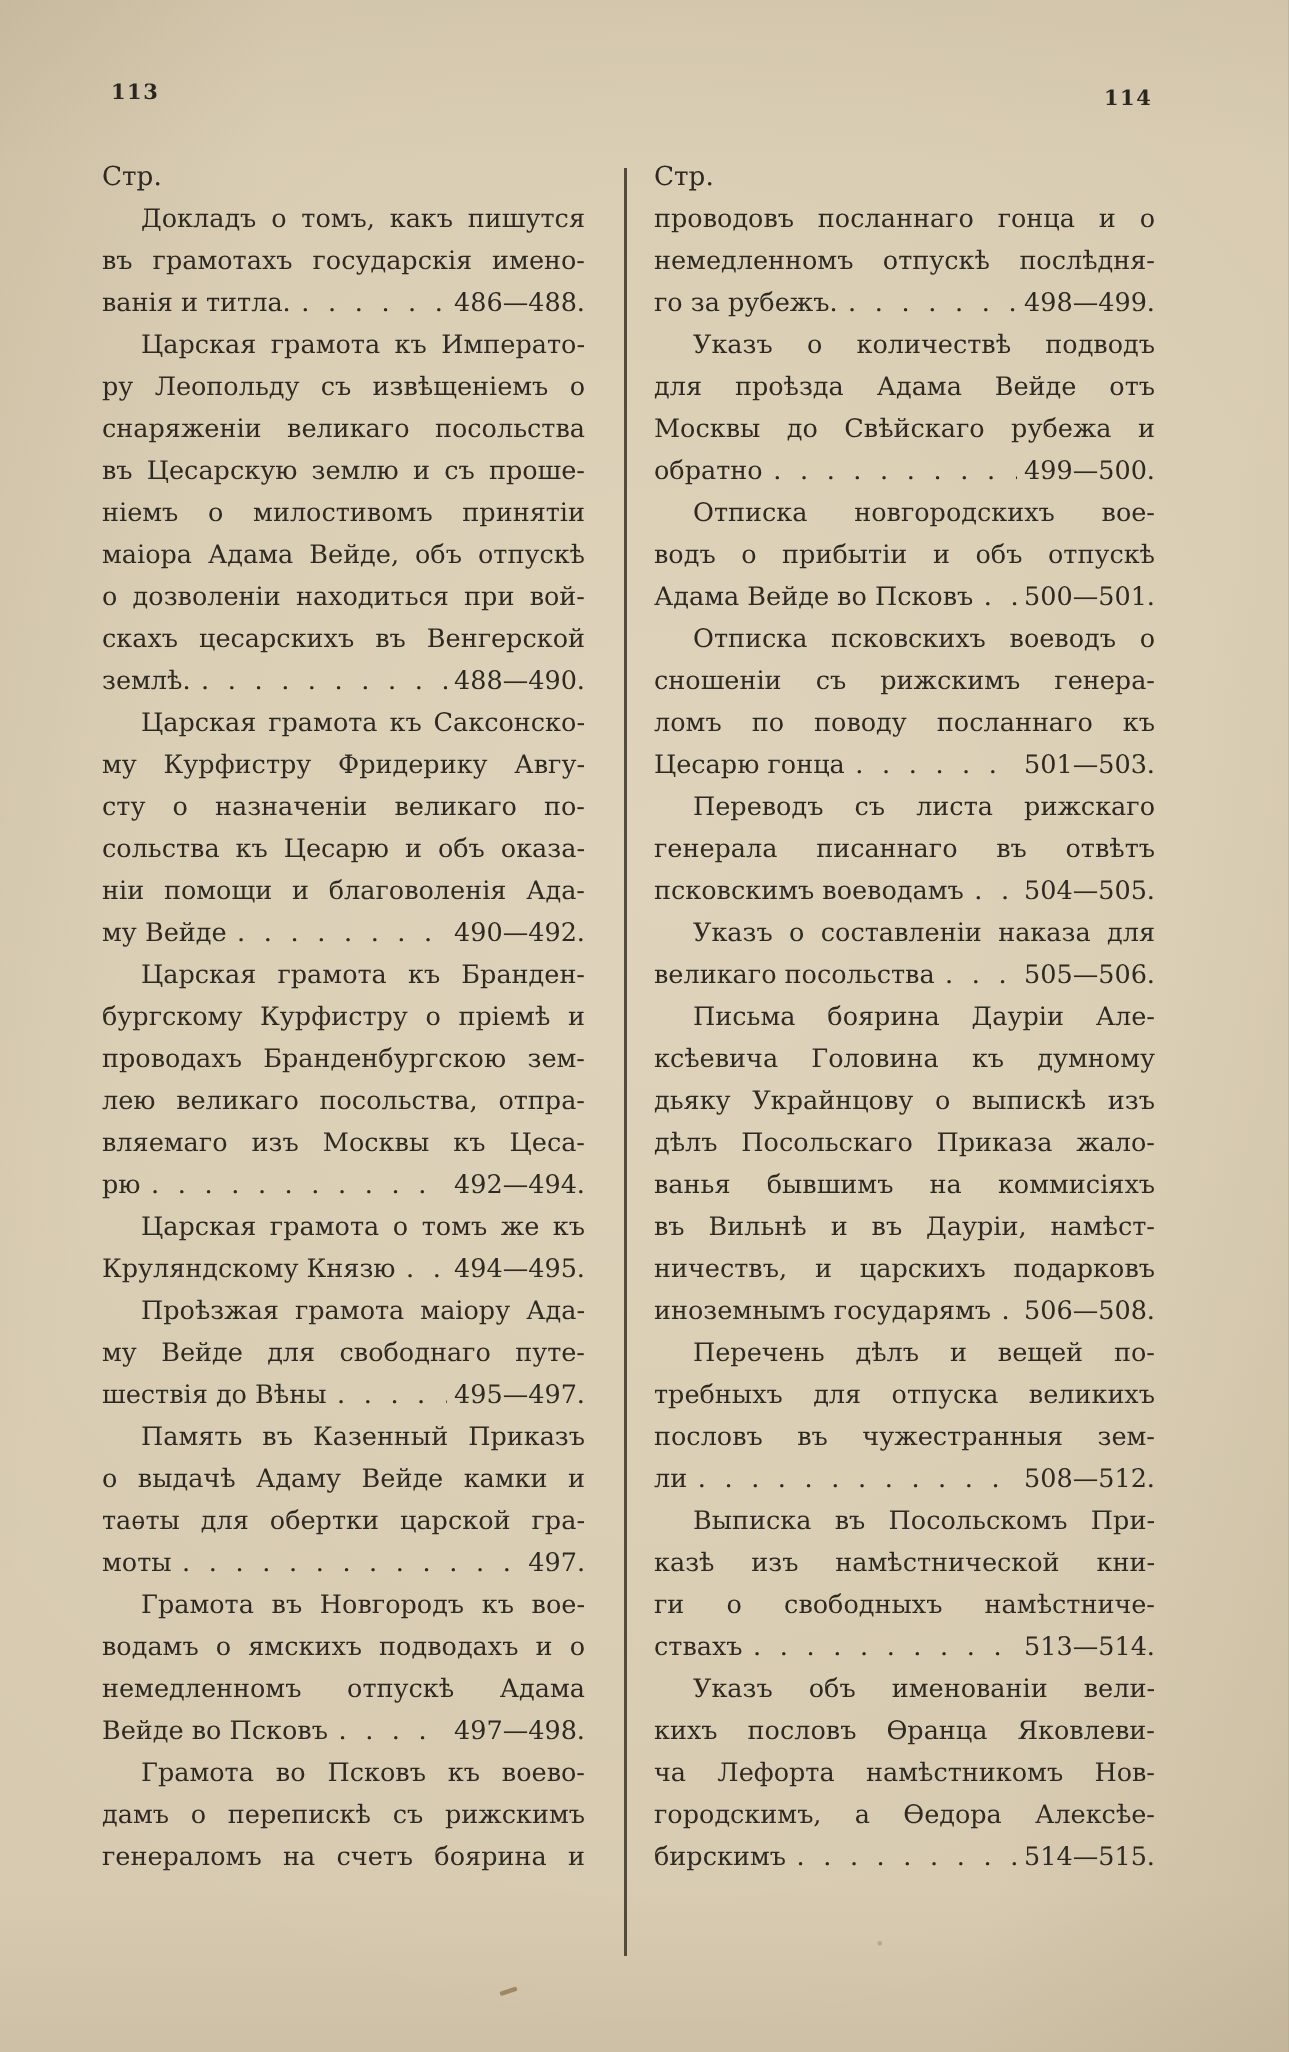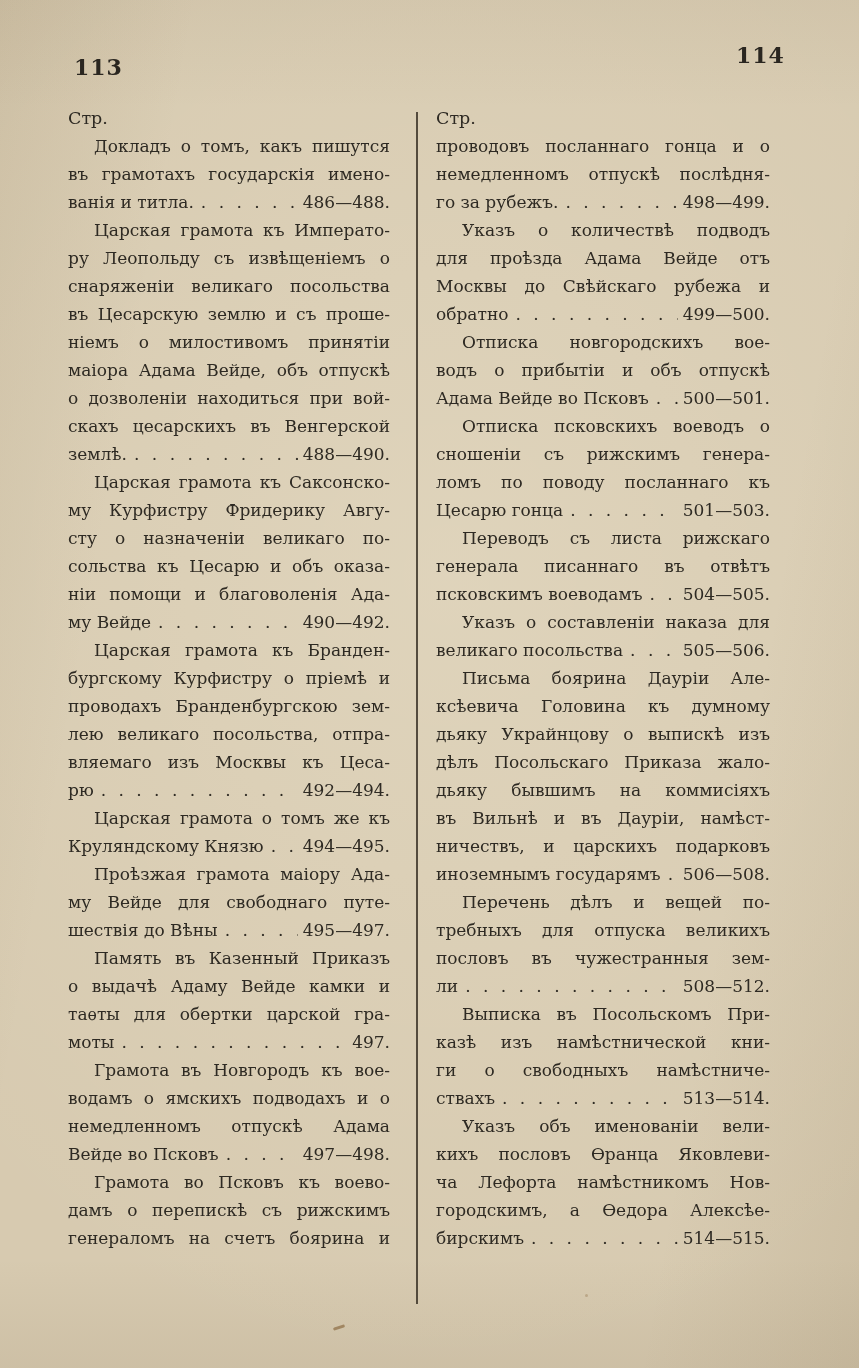--- a/index.html
+++ b/index.html
@@ -14,27 +14,27 @@
     overflow:hidden;
     color:#2e2a23;
     background:
       radial-gradient(130% 95% at 52% 42%, rgba(255,250,232,0.20), rgba(0,0,0,0) 62%),
       linear-gradient(100deg, rgba(110,88,50,0.10), rgba(0,0,0,0) 18%, rgba(0,0,0,0) 80%, rgba(110,88,50,0.10)),
       linear-gradient(rgba(90,70,40,0.05), rgba(0,0,0,0) 8%, rgba(0,0,0,0) 92%, rgba(90,70,40,0.08)),
       #d7cab0;
   }
   .pgnum{
     position:absolute;
-    font-size:22px;
+    font-size:14px;
     font-weight:bold;
     letter-spacing:1px;
     color:#2a2620;
   }
   .pgnum.left{left:74px;top:54px;}
-  .pgnum.right{left:736px;top:42px;}
+  .pgnum.right{left:736px;top:58px;}
   .divider{
     position:absolute;
     left:416px;top:112px;
     width:2px;height:1192px;
     background:rgba(60,52,40,0.85);
   }
   .col{
     position:absolute;
     top:104px;
     font-size:17px;
@@ -209,21 +209,21 @@
         <div class="line indent plain">Указъ о составленіи наказа для</div>
         <div class="line flexline">
           <span class="t">великаго посольства</span>
           <span class="leader">. . . . . . . . . . . . . . . . . . . . . . . . . . . . . .</span>
           <span class="pg">505—506.</span>
         </div>
         <div class="line indent plain">Письма боярина Дауріи Але-</div>
         <div class="line plain">ксѣевича Головина къ думному</div>
         <div class="line plain">дьяку Украйнцову о выпискѣ изъ</div>
         <div class="line plain">дѣлъ Посольскаго Приказа жало-</div>
-        <div class="line plain">дьяку бывшимъ на коммисіяхъ</div>
+        <div class="line plain">ванья бывшимъ на коммисіяхъ</div>
         <div class="line plain">въ Вильнѣ и въ Дауріи, намѣст-</div>
         <div class="line plain">ничествъ, и царскихъ подарковъ</div>
         <div class="line flexline">
           <span class="t">иноземнымъ государямъ</span>
           <span class="leader">. . . . . . . . . . . . . . . . . . . . . . . . . . . . . .</span>
           <span class="pg">506—508.</span>
         </div>
         <div class="line indent plain">Перечень дѣлъ и вещей по-</div>
         <div class="line plain">требныхъ для отпуска великихъ</div>
         <div class="line plain">пословъ въ чужестранныя зем-</div>

